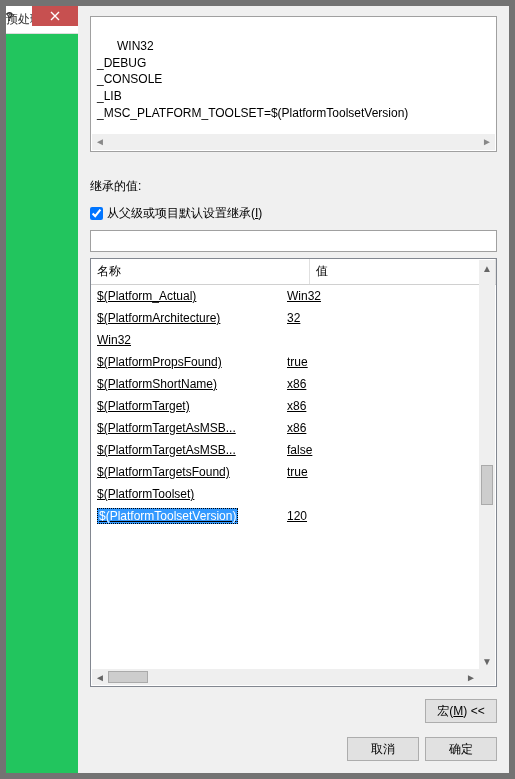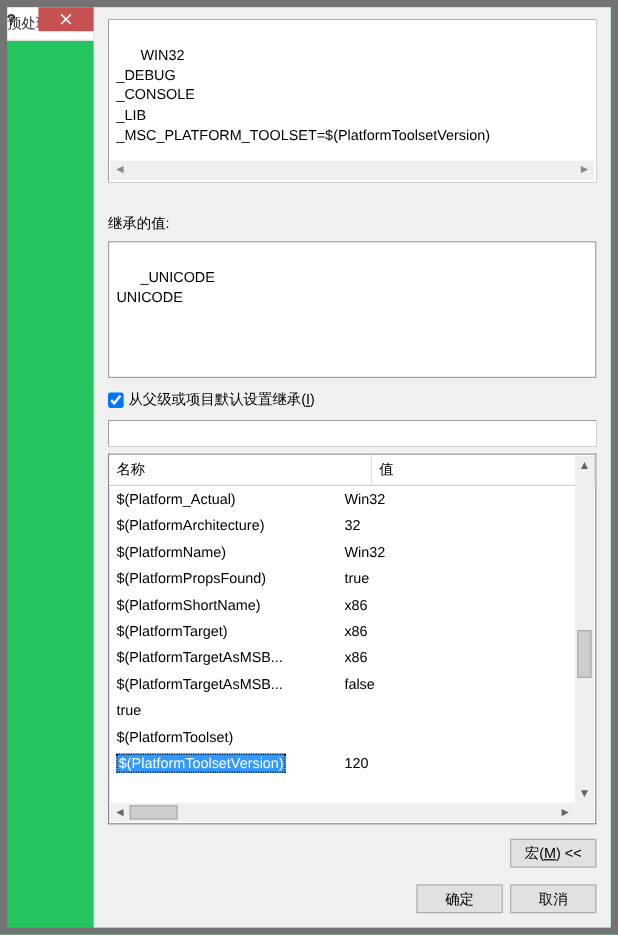--- a/index.html
+++ b/index.html
@@ -22,21 +22,21 @@
   .checkbox-row { display: flex; align-items: center; gap: 4px; margin-top: 4px; margin-bottom: 2px; }
   .checkbox-row input { width: 13px; height: 13px; }
   .checkbox-row .underline { text-decoration: underline; }
   .table-wrap { border: 1px solid #828790; background: #fff; flex: 1; display: flex; flex-direction: column; min-height: 254px; position: relative; }
   .table-header { display: flex; background: #fff; border-bottom: 1px solid #d0d0d0; }
   .th { padding: 4px 6px; font-size: 12px; color: #000; border-right: 1px solid #e0e0e0; }
   .th.name { width: 219px; }
   .th.value { flex: 1; }
   .table-body { flex: 1; overflow: hidden; }
   .tr { display: flex; height: 22px; align-items: center; }
-  .td { padding: 2px 6px; font-size: 12px; color: #000; white-space: nowrap; overflow: hidden; text-overflow: ellipsis; }
+  .td { padding: 2px 6px; font-size: 12px; color: #000; white-space: nowrap; overflow: hidden; text-overflow: ellipsis; text-decoration: underline; }
   .td.name { width: 190px; }
   .td.value { flex: 1; }
   .tr.selected .td.name span { background: #3399ff; color: #fff; border: 1px dotted #000; padding: 0 1px; }
   .vscroll { position: absolute; right: 1px; top: 1px; bottom: 17px; width: 16px; background: #efefef; display: flex; flex-direction: column; }
   .vscroll .arrow { height: 16px; display:flex; align-items:center; justify-content:center; font-size:10px; color:#666; }
   .vscroll .track { flex:1; position:relative; }
   .vscroll .thumb { position:absolute; left:2px; right:2px; top:50%; height:40px; background:#cdcdcd; border:1px solid #aaa; }
   .hscroll { position:absolute; left:1px; right:17px; bottom:1px; height:16px; background:#efefef; display:flex; }
   .hscroll .arrow { width:16px; display:flex; align-items:center; justify-content:center; font-size:10px; color:#666; }
   .hscroll .track { flex:1; position:relative; }
@@ -72,24 +72,20 @@
 _LIB
 _MSC_PLATFORM_TOOLSET=$(PlatformToolsetVersion)</span>
       <div class="scroll-h">
         <div class="scroll-arrow">◄</div>
         <div class="scroll-arrow">►</div>
       </div>
     </div>
 
     <div class="label">继承的值:</div>
 
-    <div class="textbox inherited">
-      <span>_UNICODE
-UNICODE</span>
-    </div>
 
     <label class="checkbox-row">
       <input type="checkbox" checked="" style="">
       <span>
         <span>从父级或项目默认设置继承(</span><span class="underline">I</span><span>)</span>
       </span>
     </label>
 
     <div class="textbox result">
       <span></span>
@@ -103,21 +99,20 @@
       <div class="table-body" id="table-body">
           <div class="tr">
             <div class="td name"><span>$(Platform_Actual)</span></div>
             <div class="td value">Win32</div>
           </div>
           <div class="tr">
             <div class="td name"><span>$(PlatformArchitecture)</span></div>
             <div class="td value">32</div>
           </div>
           <div class="tr">
-            <div class="td name"><span>$(PlatformName)</span></div>
             <div class="td value">Win32</div>
           </div>
           <div class="tr">
             <div class="td name"><span>$(PlatformPropsFound)</span></div>
             <div class="td value">true</div>
           </div>
           <div class="tr">
             <div class="td name"><span>$(PlatformShortName)</span></div>
             <div class="td value">x86</div>
           </div>
@@ -127,20 +122,21 @@
           </div>
           <div class="tr">
             <div class="td name"><span>$(PlatformTargetAsMSB...</span></div>
             <div class="td value">x86</div>
           </div>
           <div class="tr">
             <div class="td name"><span>$(PlatformTargetAsMSB...</span></div>
             <div class="td value">false</div>
           </div>
           <div class="tr">
+            <div class="td name"><span>$(PlatformTargetsFound)</span></div>
             <div class="td value">true</div>
           </div>
           <div class="tr">
             <div class="td name"><span>$(PlatformToolset)</span></div>
           </div>
           <div class="tr selected">
             <div class="td name"><span>$(PlatformToolsetVersion)</span></div>
             <div class="td value">120</div>
           </div>
         </div>
@@ -163,18 +159,18 @@
 
     <div class="button-row right1">
       <div class="btn">
         <span>宏(</span>
           <span class="underline">M</span>
           <span>) &lt;&lt;</span>
       </div>
     </div>
 
     <div class="button-row">
+      <div class="btn">取消</div>
       <div class="btn">确定</div>
-      <div class="btn">取消</div>
     </div>
 
   </div>
 </div>
 
 </body></html>

